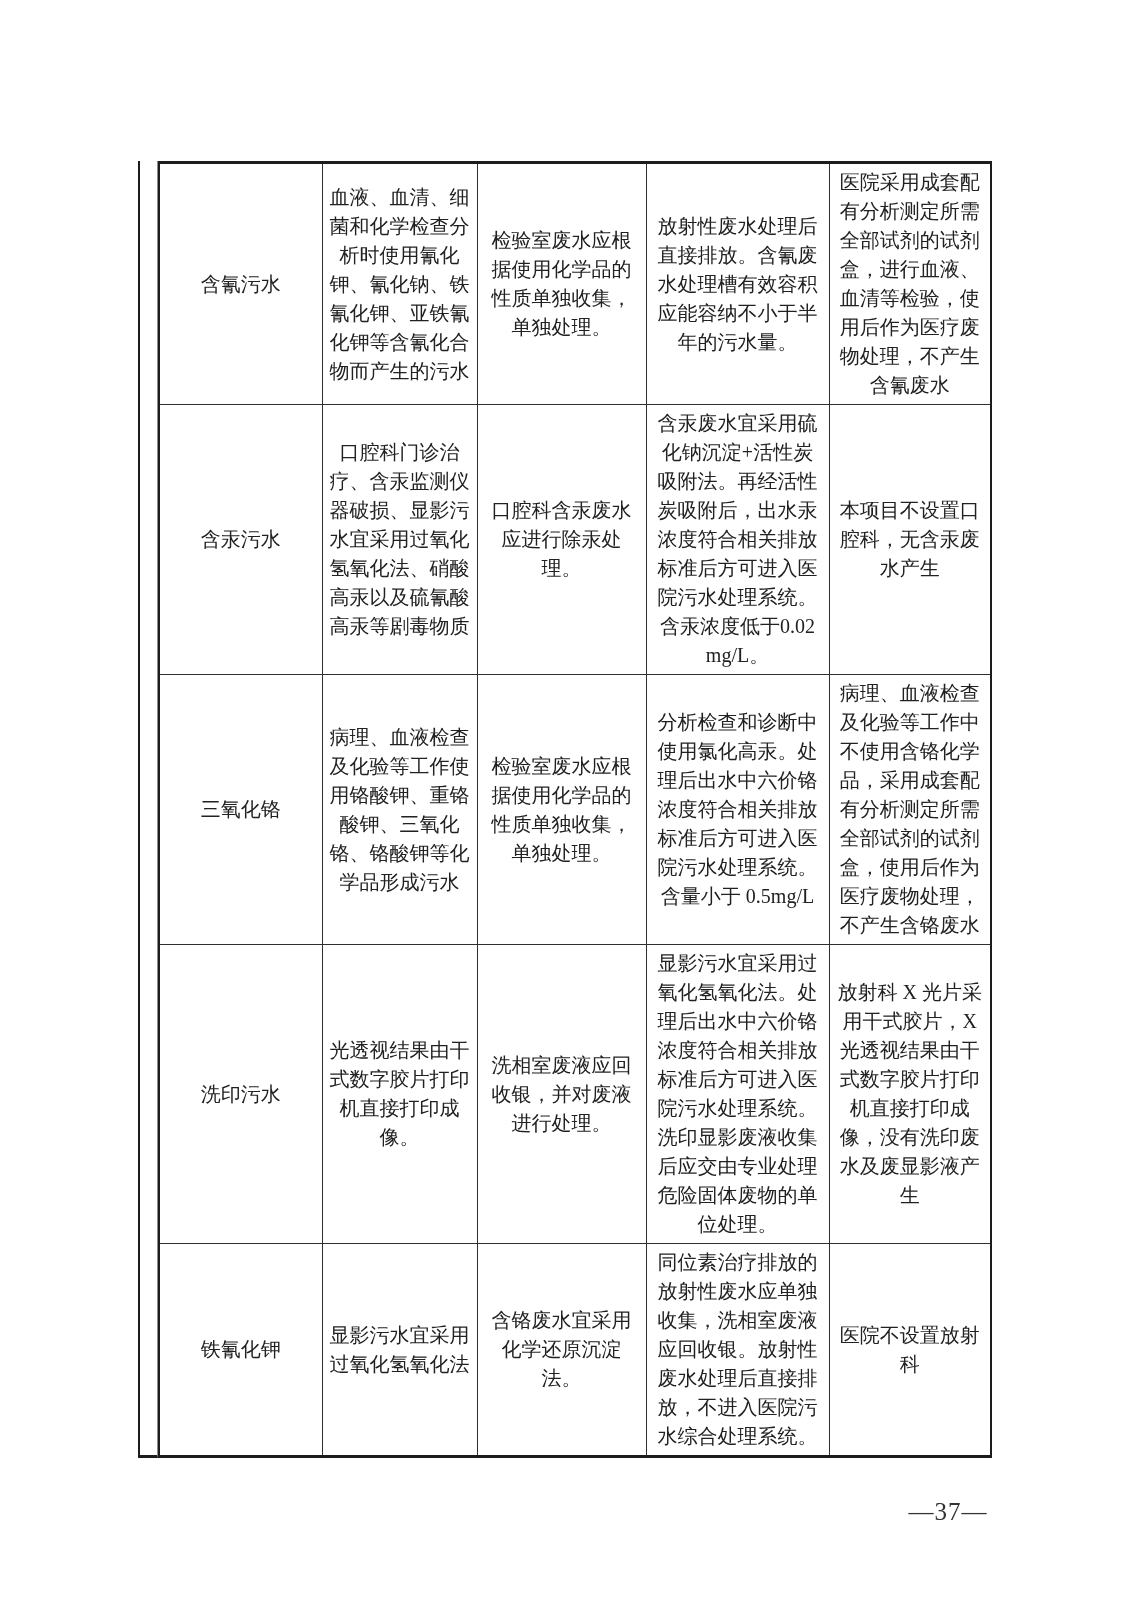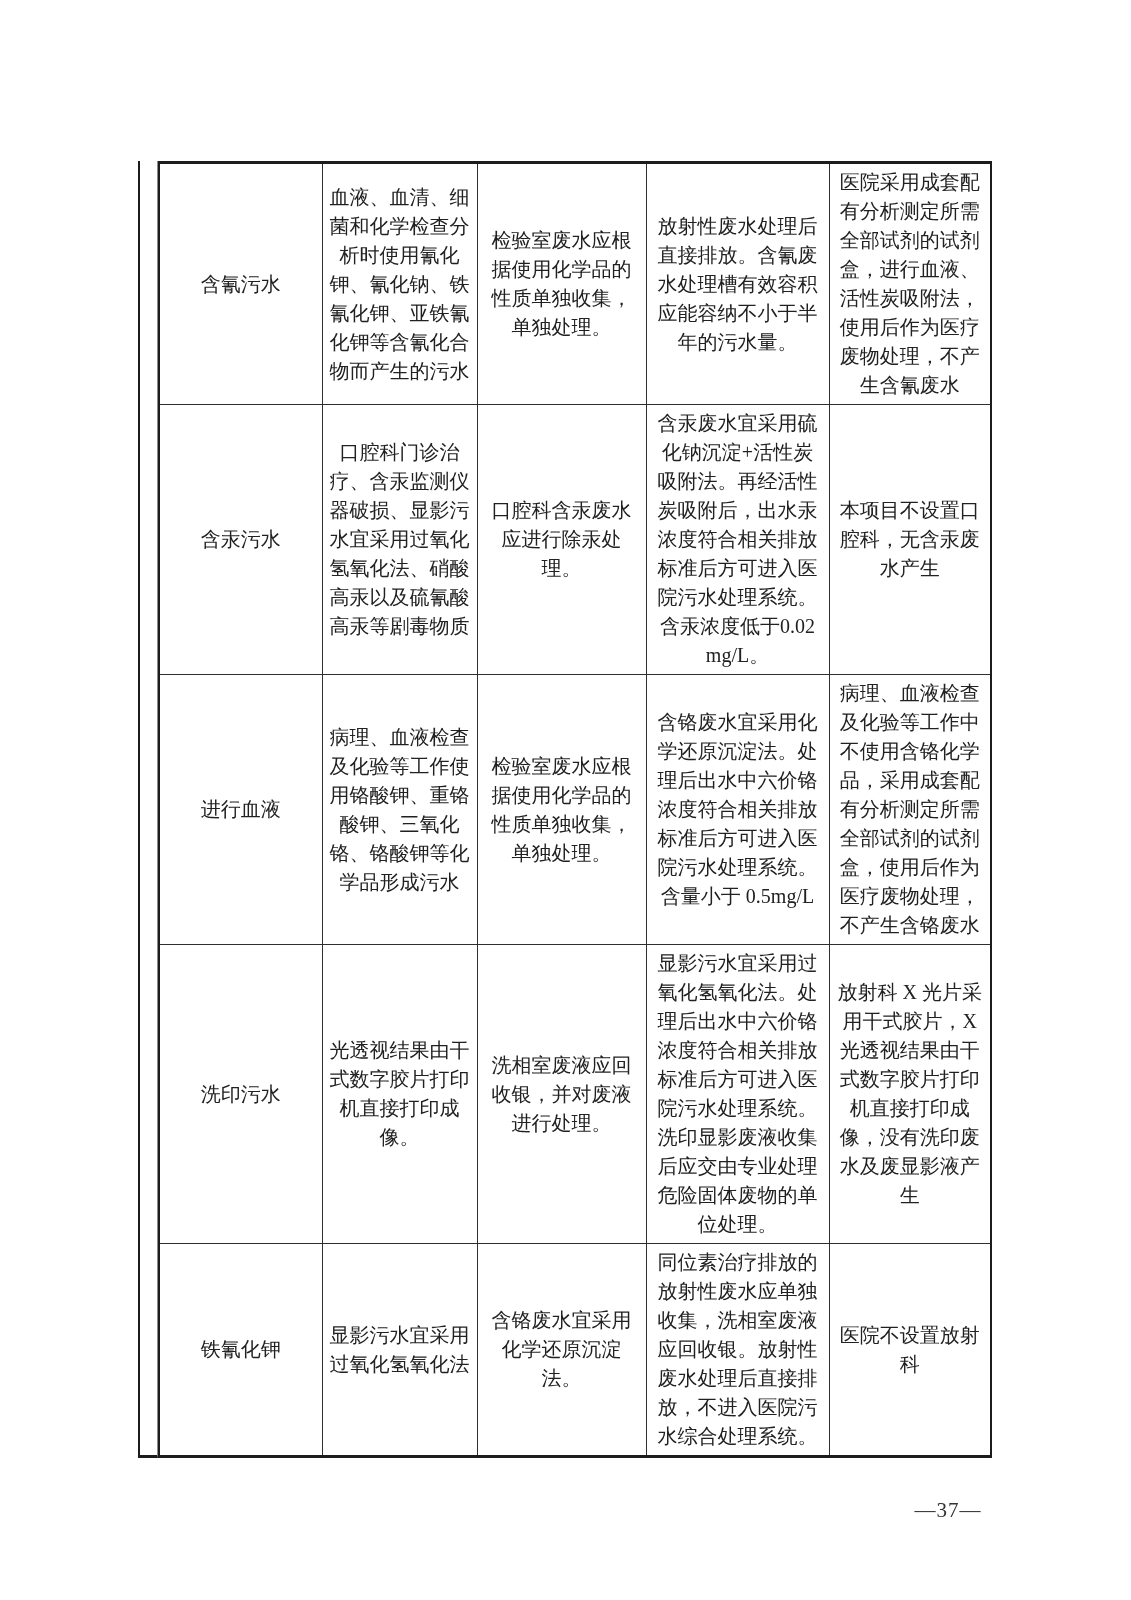--- a/index.html
+++ b/index.html
@@ -52,21 +52,21 @@
   tr.r0 { height: 233px; }
   tr.r1 { height: 237px; }
   tr.r2 { height: 260px; }
   tr.r3 { height: 260px; }
   tr.r4 { height: 182px; }
 
   .pageno {
     position: absolute;
     left: 903px; top: 1498px;
     width: 90px;
-    font-size: 21px;
+    font-size: 25px;
     letter-spacing: 1px;
     color: #333333;
     text-align: center;
     white-space: nowrap;
   }
 </style>
 </head>
 <body>
 
 <div class="table-wrap">
@@ -78,34 +78,34 @@
       <col class="c-requirement">
       <col class="c-treatment">
       <col class="c-note">
     </colgroup>
     <tbody>
       <tr class="r0">
         <td>含氰污水</td>
         <td>血液、血清、细菌和化学检查分析时使用氰化钾、氰化钠、铁氰化钾、亚铁氰化钾等含氰化合物而产生的污水</td>
         <td>检验室废水应根据使用化学品的性质单独收集，单独处理。</td>
         <td>放射性废水处理后直接排放。含氰废水处理槽有效容积应能容纳不小于半年的污水量。</td>
-        <td>医院采用成套配有分析测定所需全部试剂的试剂盒，进行血液、活性炭吸附法，使用后作为医疗废物处理，不产生含氰废水</td>
+        <td>医院采用成套配有分析测定所需全部试剂的试剂盒，进行血液、血清等检验，使用后作为医疗废物处理，不产生含氰废水</td>
       </tr>
       <tr class="r1">
         <td>含汞污水</td>
         <td>口腔科门诊治疗、含汞监测仪器破损、显影污水宜采用过氧化氢氧化法、硝酸高汞以及硫氰酸高汞等剧毒物质</td>
         <td>口腔科含汞废水应进行除汞处理。</td>
         <td>含汞废水宜采用硫化钠沉淀+活性炭吸附法。再经活性炭吸附后，出水汞浓度符合相关排放标准后方可进入医院污水处理系统。含汞浓度低于0.02mg/L。</td>
         <td>本项目不设置口腔科，无含汞废水产生</td>
       </tr>
       <tr class="r2">
-        <td>进行血液</td>
+        <td>三氧化铬</td>
         <td>病理、血液检查及化验等工作使用铬酸钾、重铬酸钾、三氧化铬、铬酸钾等化学品形成污水</td>
         <td>检验室废水应根据使用化学品的性质单独收集，单独处理。</td>
-        <td>含铬废水宜采用化学还原沉淀法。处理后出水中六价铬浓度符合相关排放标准后方可进入医院污水处理系统。含量小于 0.5mg/L</td>
+        <td>分析检查和诊断中使用氯化高汞。处理后出水中六价铬浓度符合相关排放标准后方可进入医院污水处理系统。含量小于 0.5mg/L</td>
         <td>病理、血液检查及化验等工作中不使用含铬化学品，采用成套配有分析测定所需全部试剂的试剂盒，使用后作为医疗废物处理，不产生含铬废水</td>
       </tr>
       <tr class="r3">
         <td>洗印污水</td>
         <td>光透视结果由干式数字胶片打印机直接打印成像。</td>
         <td>洗相室废液应回收银，并对废液进行处理。</td>
         <td>显影污水宜采用过氧化氢氧化法。处理后出水中六价铬浓度符合相关排放标准后方可进入医院污水处理系统。洗印显影废液收集后应交由专业处理危险固体废物的单位处理。</td>
         <td>放射科 X 光片采用干式胶片，X 光透视结果由干式数字胶片打印机直接打印成像，没有洗印废水及废显影液产生</td>
       </tr>
       <tr class="r4">

